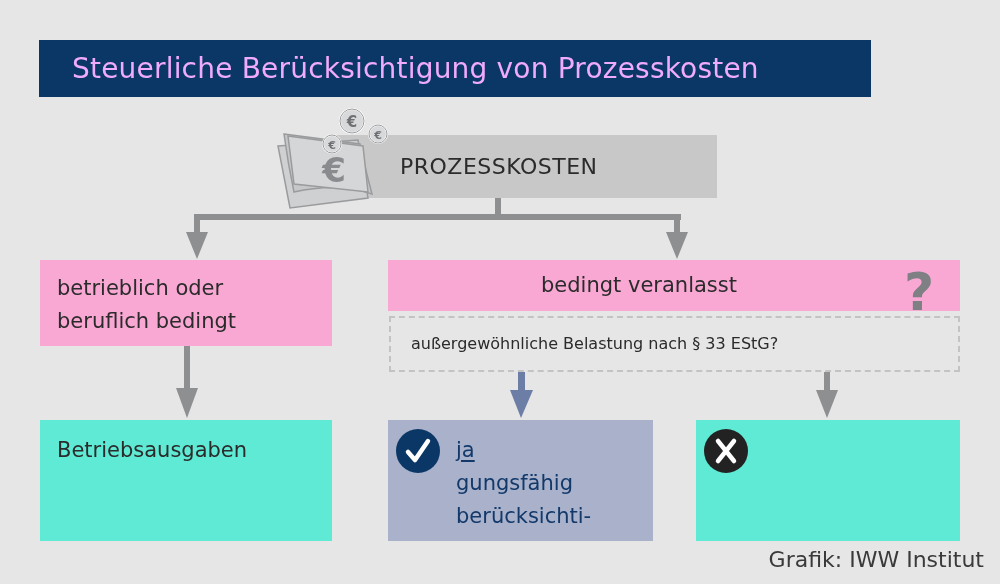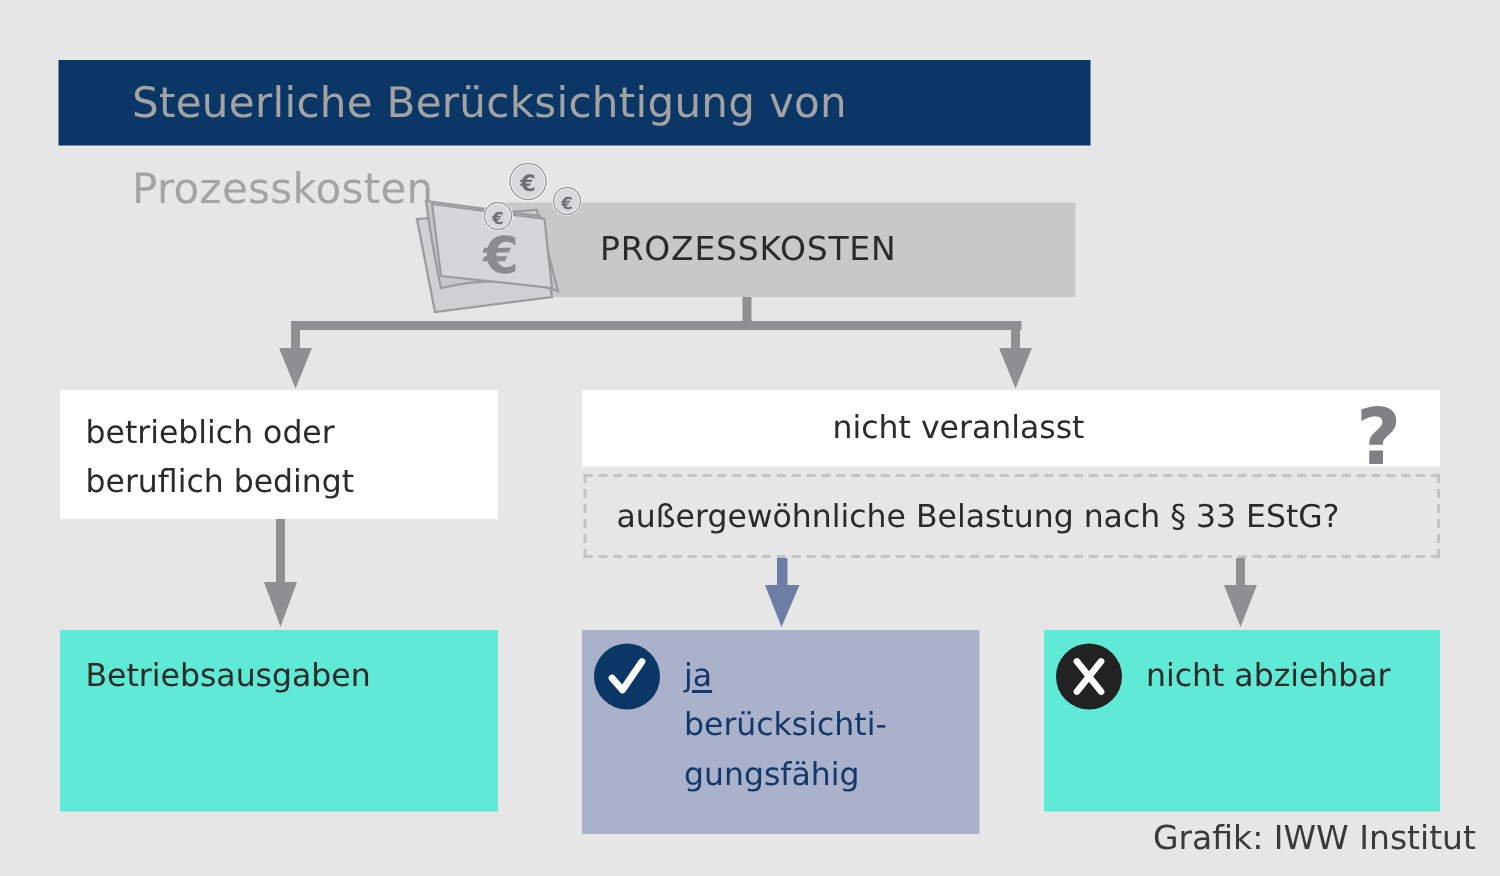--- a/index.html
+++ b/index.html
@@ -1,33 +1,33 @@
 <!DOCTYPE html>
 <html><head>
 <meta charset="utf-8">
 <style>
   * { box-sizing: border-box; margin: 0; padding: 0; }
   html, body { width: 1000px; height: 584px; overflow: hidden; }
   body { background: #e6e6e6; font-family: "DejaVu Sans", sans-serif; color: #2b2b2b; position: relative; }
   .abs { position: absolute; }
-  .title-bar { left: 39px; top: 40px; width: 688px; height: 57px; background: #0b3766; color: #a3a3a3; font-size: 28px; line-height: 57px; padding-left: 49px; letter-spacing: 0.2px; }
+  .title-bar { left: 39px; top: 40px; width: 832px; height: 57px; background: #0b3766; color: #f0abfc; font-size: 28px; line-height: 57px; padding-left: 33px; letter-spacing: 0.2px; }
   .top-box { left: 330px; top: 135px; width: 387px; height: 63px; background: #c8c8c9; }
   .top-label { left: 400px; top: 135px; height: 67px; line-height: 63px; font-size: 22px; letter-spacing: 0.5px; color: #2b2b2b; }
   .money { left: 268px; top: 104px; width: 130px; height: 110px; }
   .connector { left: 0; top: 0; width: 1000px; height: 584px; pointer-events: none; }
   .box { position: absolute; }
-  .box-mid { background: #ffffff; }
+  .box-mid { background: #f9a8d4; }
   .box-dark { background: #5eead4; }
   .box-blue { background: #a9b1cb; }
   .b1 { left: 40px; top: 260px; width: 292px; height: 86px; padding: 12px 0 0 17px; font-size: 21px; line-height: 33px; }
   .b2 { left: 388px; top: 260px; width: 572px; height: 51px; font-size: 21px; line-height: 51px; text-align: center; padding-right: 70px; }
-  .dashed { left: 389px; top: 316px; width: 571px; height: 56px; border: 2px dashed #c3c3c5; font-size: 21px; line-height: 52px; padding-left: 20px; }
+  .dashed { left: 389px; top: 316px; width: 571px; height: 56px; border: 2px dashed #c3c3c5; font-size: 16px; line-height: 52px; padding-left: 20px; }
   .qmark { left: 904px; top: 262px; font-size: 52px; font-weight: bold; color: #7f8083; line-height: 60px; }
   .b3 { left: 40px; top: 420px; width: 292px; height: 121px; padding: 14px 0 0 17px; font-size: 21px; line-height: 33px; }
-  .b4 { left: 388px; top: 420px; width: 265px; height: 136px; color: #12396a; }
+  .b4 { left: 388px; top: 420px; width: 265px; height: 121px; color: #12396a; }
   .b5 { left: 696px; top: 420px; width: 264px; height: 121px; color: #2b2b2b; }
   .icon-circle { position: absolute; left: 8px; top: 9px; width: 44px; height: 44px; border-radius: 50%; }
   .check { background: #0b3766; }
   .cross { background: #222; }
   .res-text { position: absolute; left: 68px; top: 14px; font-size: 21px; line-height: 33px; }
   .res-head { text-decoration: underline; text-underline-offset: 3px; }
   .credit { right: 16px; top: 547px; font-size: 22px; color: #3a3a3a; }
 </style>
 </head>
 <body>
@@ -78,44 +78,43 @@
 
 <div class="box box-mid b1">
   <div>betrieblich oder</div>
   <div>beruflich bedingt</div>
 </div>
 <div class="box box-dark b3">
   <div>Betriebsausgaben</div>
 </div>
 
 <div class="box box-mid b2">
-  <span>nicht veranlasst</span>
+  <span>bedingt veranlasst</span>
 </div>
 <div class="abs qmark">?</div>
 <div class="box dashed">
   <span>außergewöhnliche Belastung nach § 33 EStG?</span>
 </div>
 
 <div class="box box-blue b4">
   <div class="icon-circle check">
     <svg viewBox="0 0 44 44" width="44" height="44">
         <path d="M12,23 L19,31 L32,12" stroke="#fff" stroke-width="4.5" fill="none" stroke-linecap="round" stroke-linejoin="round"></path>
       </svg>
   </div>
   <div class="res-text">
     <div class="res-head">ja</div>
+    <div>gungsfähig</div>
     <div>berücksichti-</div>
-    <div>gungsfähig</div>
   </div>
 </div>
 
 <div class="box box-dark b5">
   <div class="icon-circle cross">
     <svg viewBox="0 0 44 44" width="44" height="44">
         <path d="M14,12 L30,32 M30,12 L14,32" stroke="#fff" stroke-width="4.5" fill="none" stroke-linecap="round"></path>
       </svg>
   </div>
   <div class="res-text">
-    <div>nicht abziehbar</div>
   </div>
 </div>
 
 <div class="abs credit">Grafik: IWW Institut</div>
 
 </body></html>

